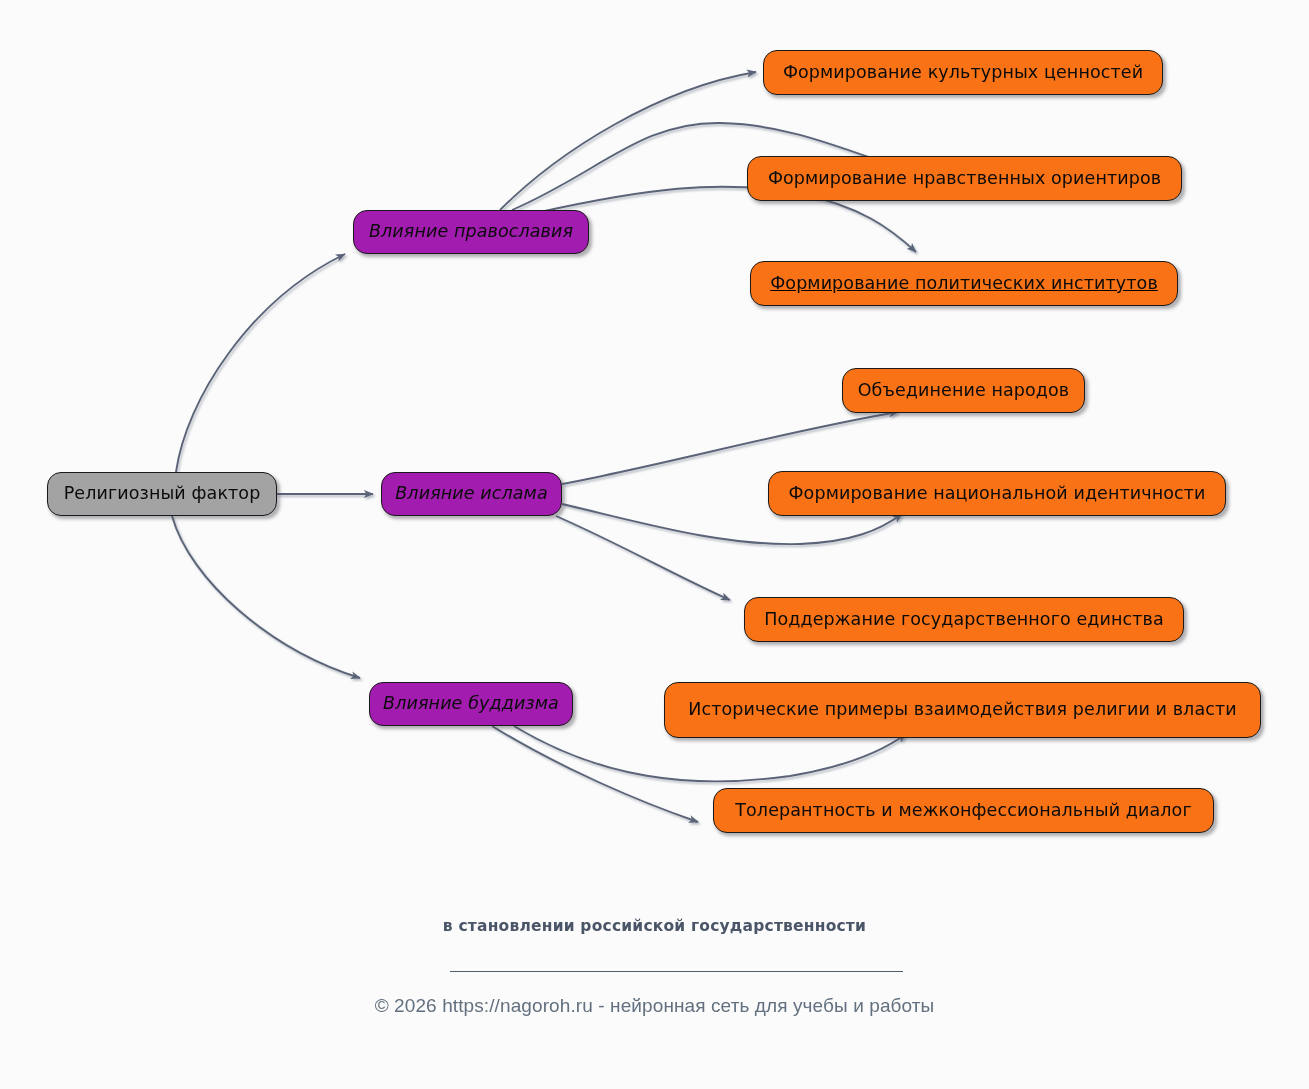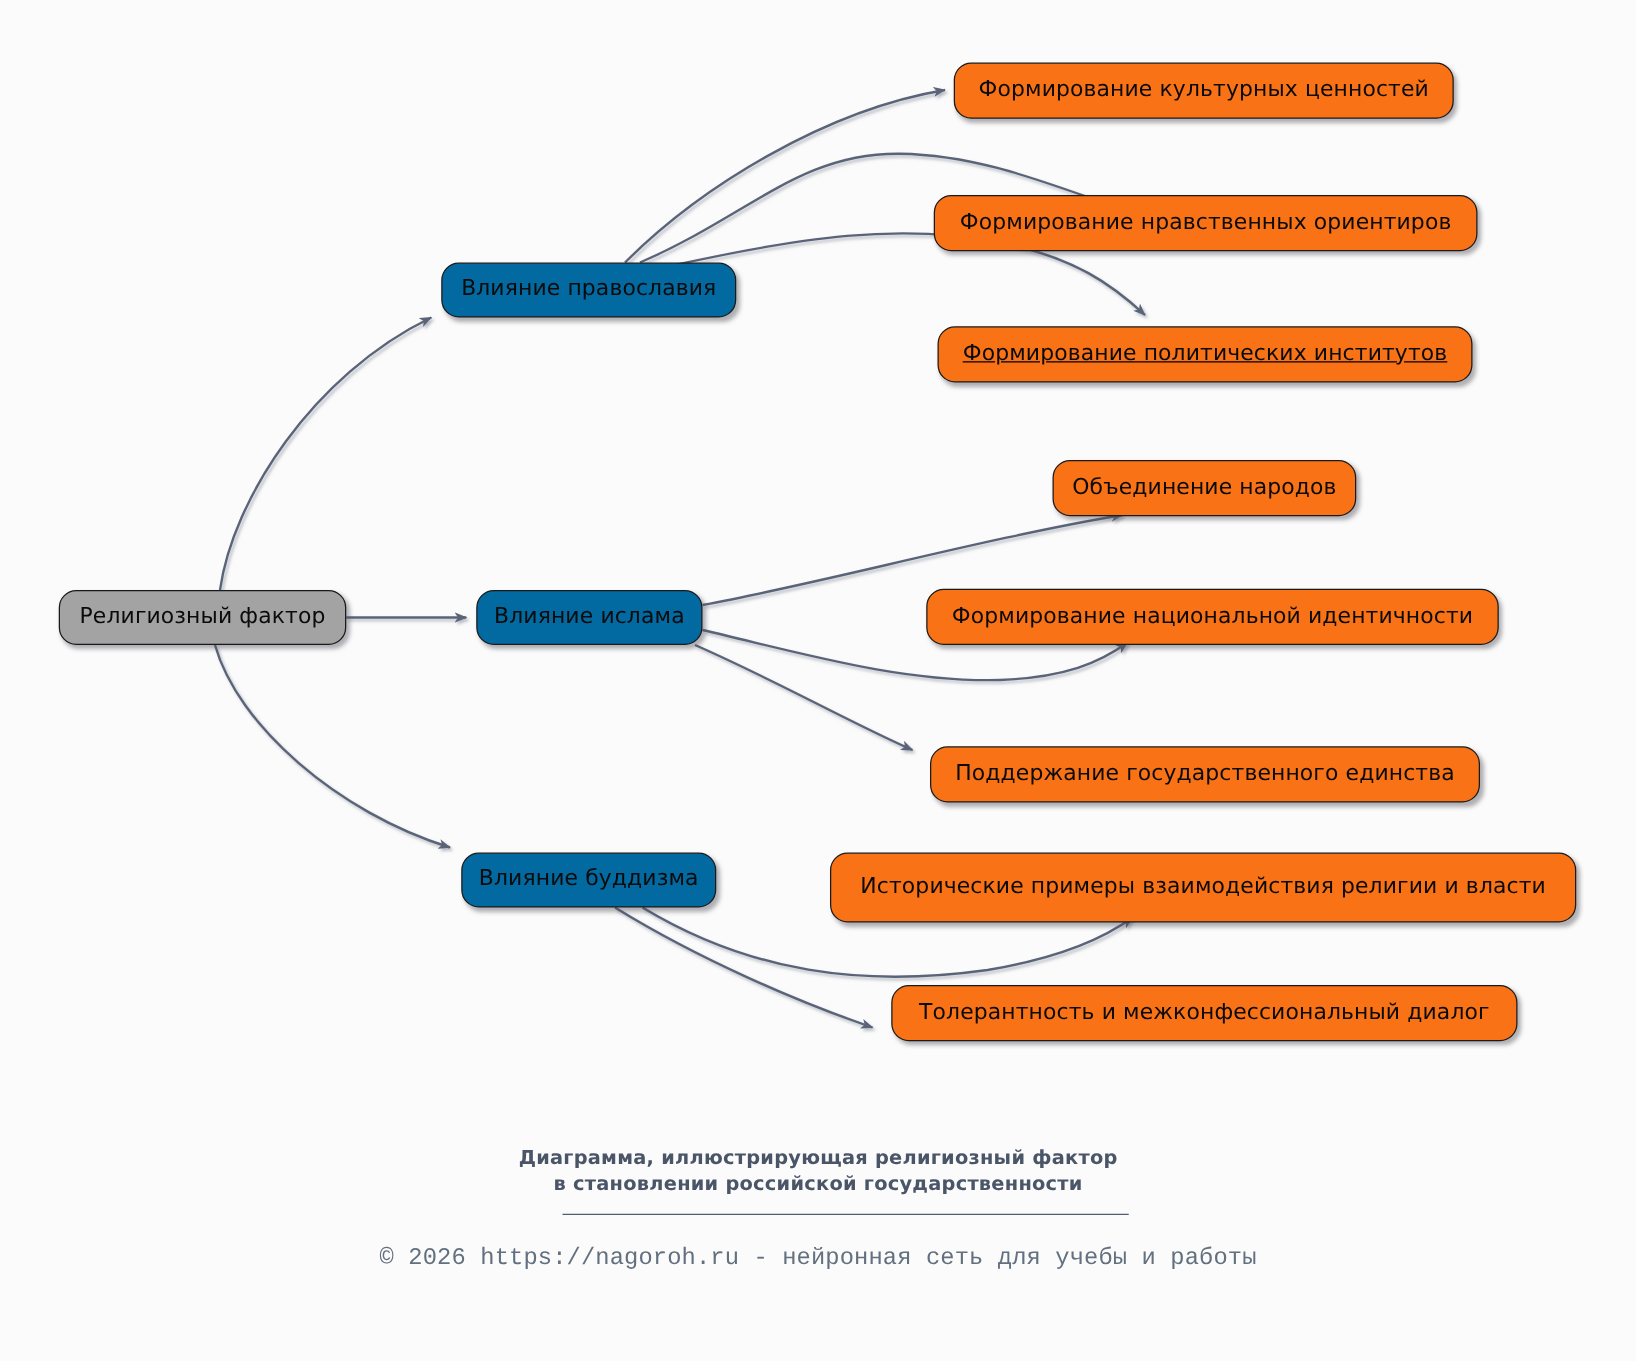--- a/index.html
+++ b/index.html
@@ -36,21 +36,22 @@
     font-family: "DejaVu Sans", sans-serif;
     font-size: 17.5px;
     color: #0b0b0b;
     letter-spacing: 0.1px;
     line-height: 1;
   }
   .node.root {
     background: #a3a3a3;
   }
   .node.branch {
-    background: #0369a1;
+    background: #a21caf;
+    font-style: italic;
   }
   .node.leaf {
     background: #f97316;
   }
   .caption {
     position: absolute;
     left: 0;
     width: 1309px;
     text-align: center;
     font-family: "DejaVu Sans", sans-serif;
@@ -66,21 +67,21 @@
   .divider {
     position: absolute;
     height: 0;
     border-top: 1.6px solid #525d6e;
   }
   .footer {
     position: absolute;
     left: 0;
     width: 1309px;
     text-align: center;
-    font-family: Liberation Mono, monospace;
+    font-family: Liberation Sans, sans-serif;
     font-size: 19px;
     color: #62707f;
     letter-spacing: 0.1px;
   }
 </style>
 </head>
 <body>
 
 <svg id="canvas" viewBox="0 0 1309 1089" xmlns="http://www.w3.org/2000/svg">
   <defs>
@@ -149,38 +150,37 @@
 </div>
 
 <div class="node leaf" style="left:750px; top:261px; width:428px; height:45px;text-decoration:underline;">
   <span class="node-label">Формирование политических институтов</span>
 </div>
 
 <div class="node leaf" style="left:842px; top:368px; width:243px; height:45px;">
   <span class="node-label">Объединение народов</span>
 </div>
 
-<div class="node leaf" style="left:741px; top:471px; width:458px; height:45px;">
+<div class="node leaf" style="left:768px; top:471px; width:458px; height:45px;">
   <span class="node-label">Формирование национальной идентичности</span>
 </div>
 
 <div class="node leaf" style="left:744px; top:597px; width:440px; height:45px;">
   <span class="node-label">Поддержание государственного единства</span>
 </div>
 
 <div class="node leaf" style="left:664px; top:682px; width:597px; height:56px;">
   <span class="node-label">Исторические примеры взаимодействия религии и власти</span>
 </div>
 
 <div class="node leaf" style="left:713px; top:788px; width:501px; height:45px;">
   <span class="node-label">Толерантность и межконфессиональный диалог</span>
 </div>
 
 <div class="caption" style="top:916px;">
-  <span class="caption-line">Диаграмма, иллюстрирующая религиозный фактор</span>
   <span class="caption-line">в становлении российской государственности</span>
 </div>
 
 <div class="divider" style="left:450px; top:971px; width:453px;"></div>
 
 <div class="footer" style="top:995px;">
   <span>© 2026 https://nagoroh.ru - нейронная сеть для учебы и работы</span>
 </div>
 
 </body></html>

